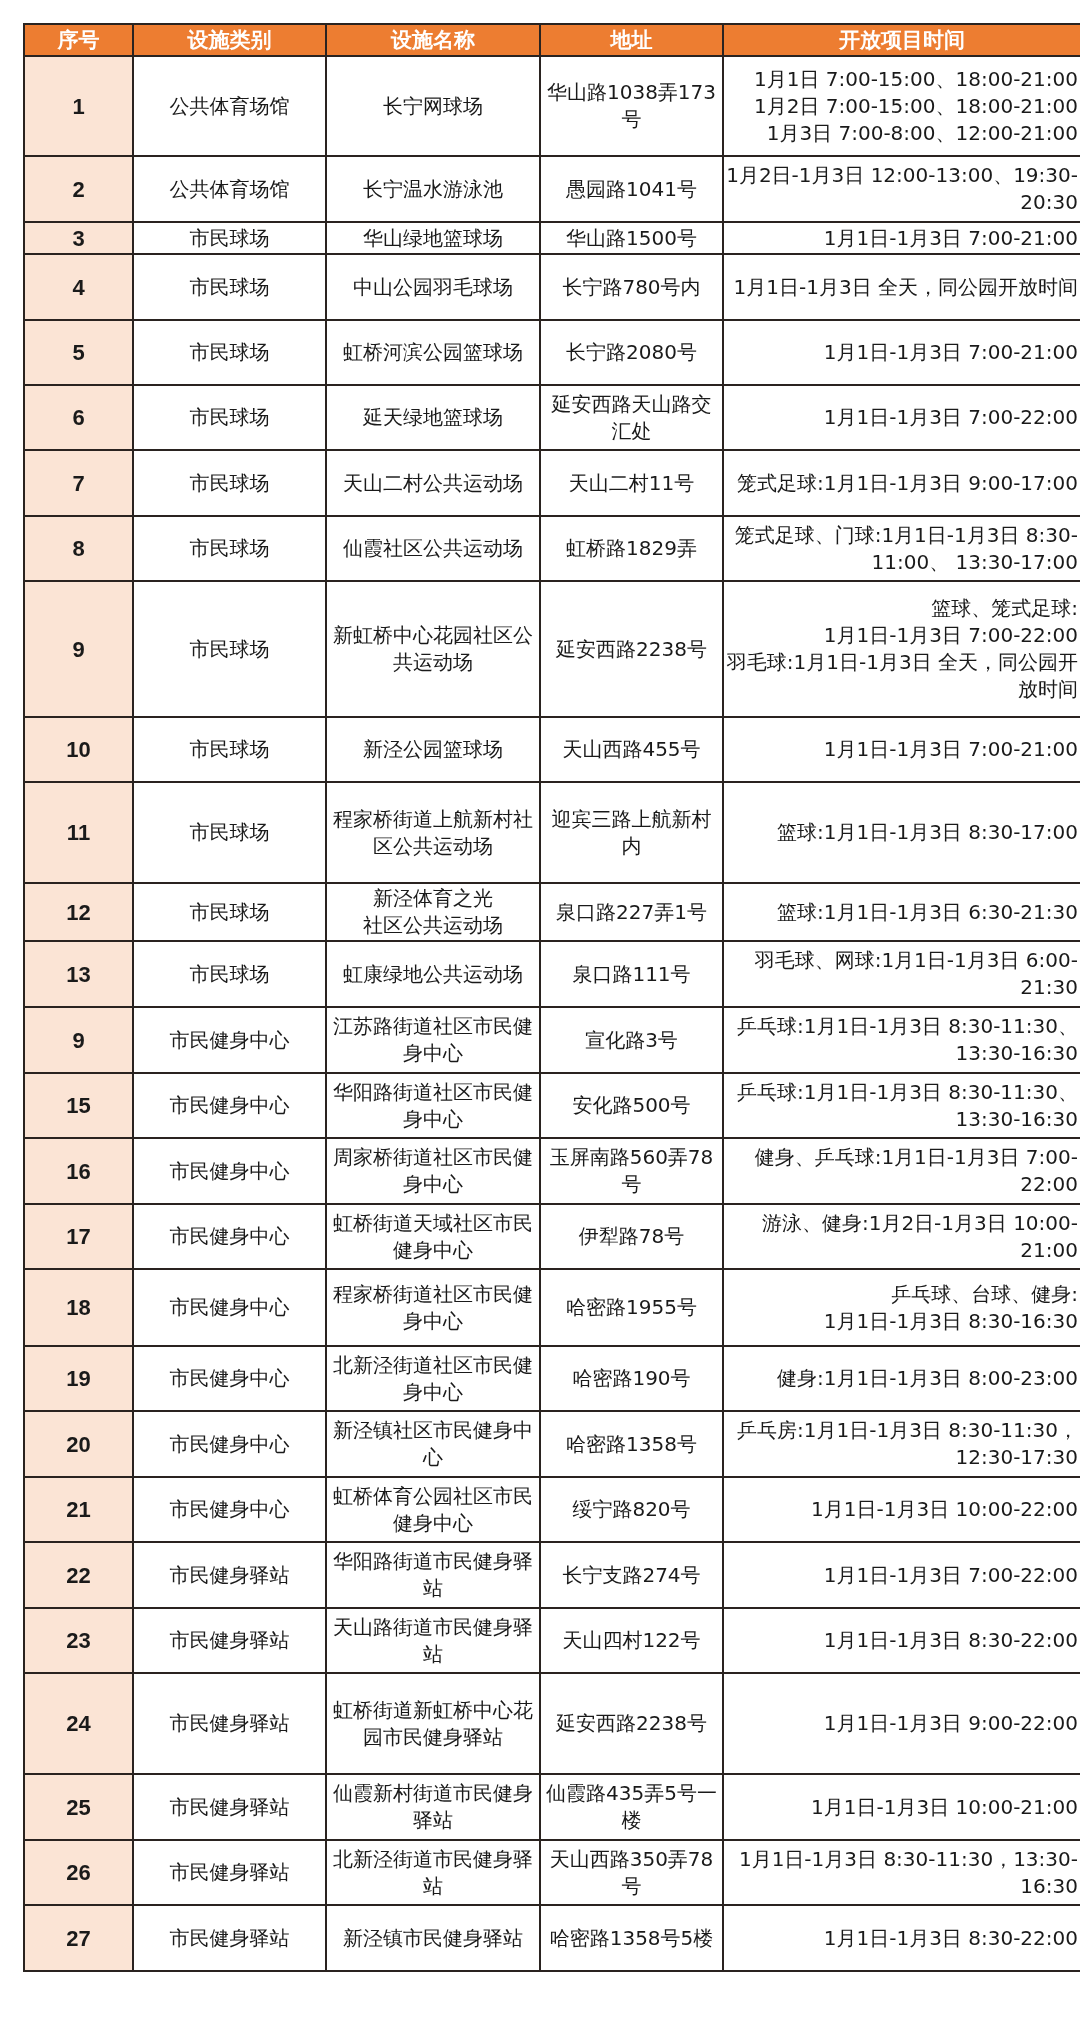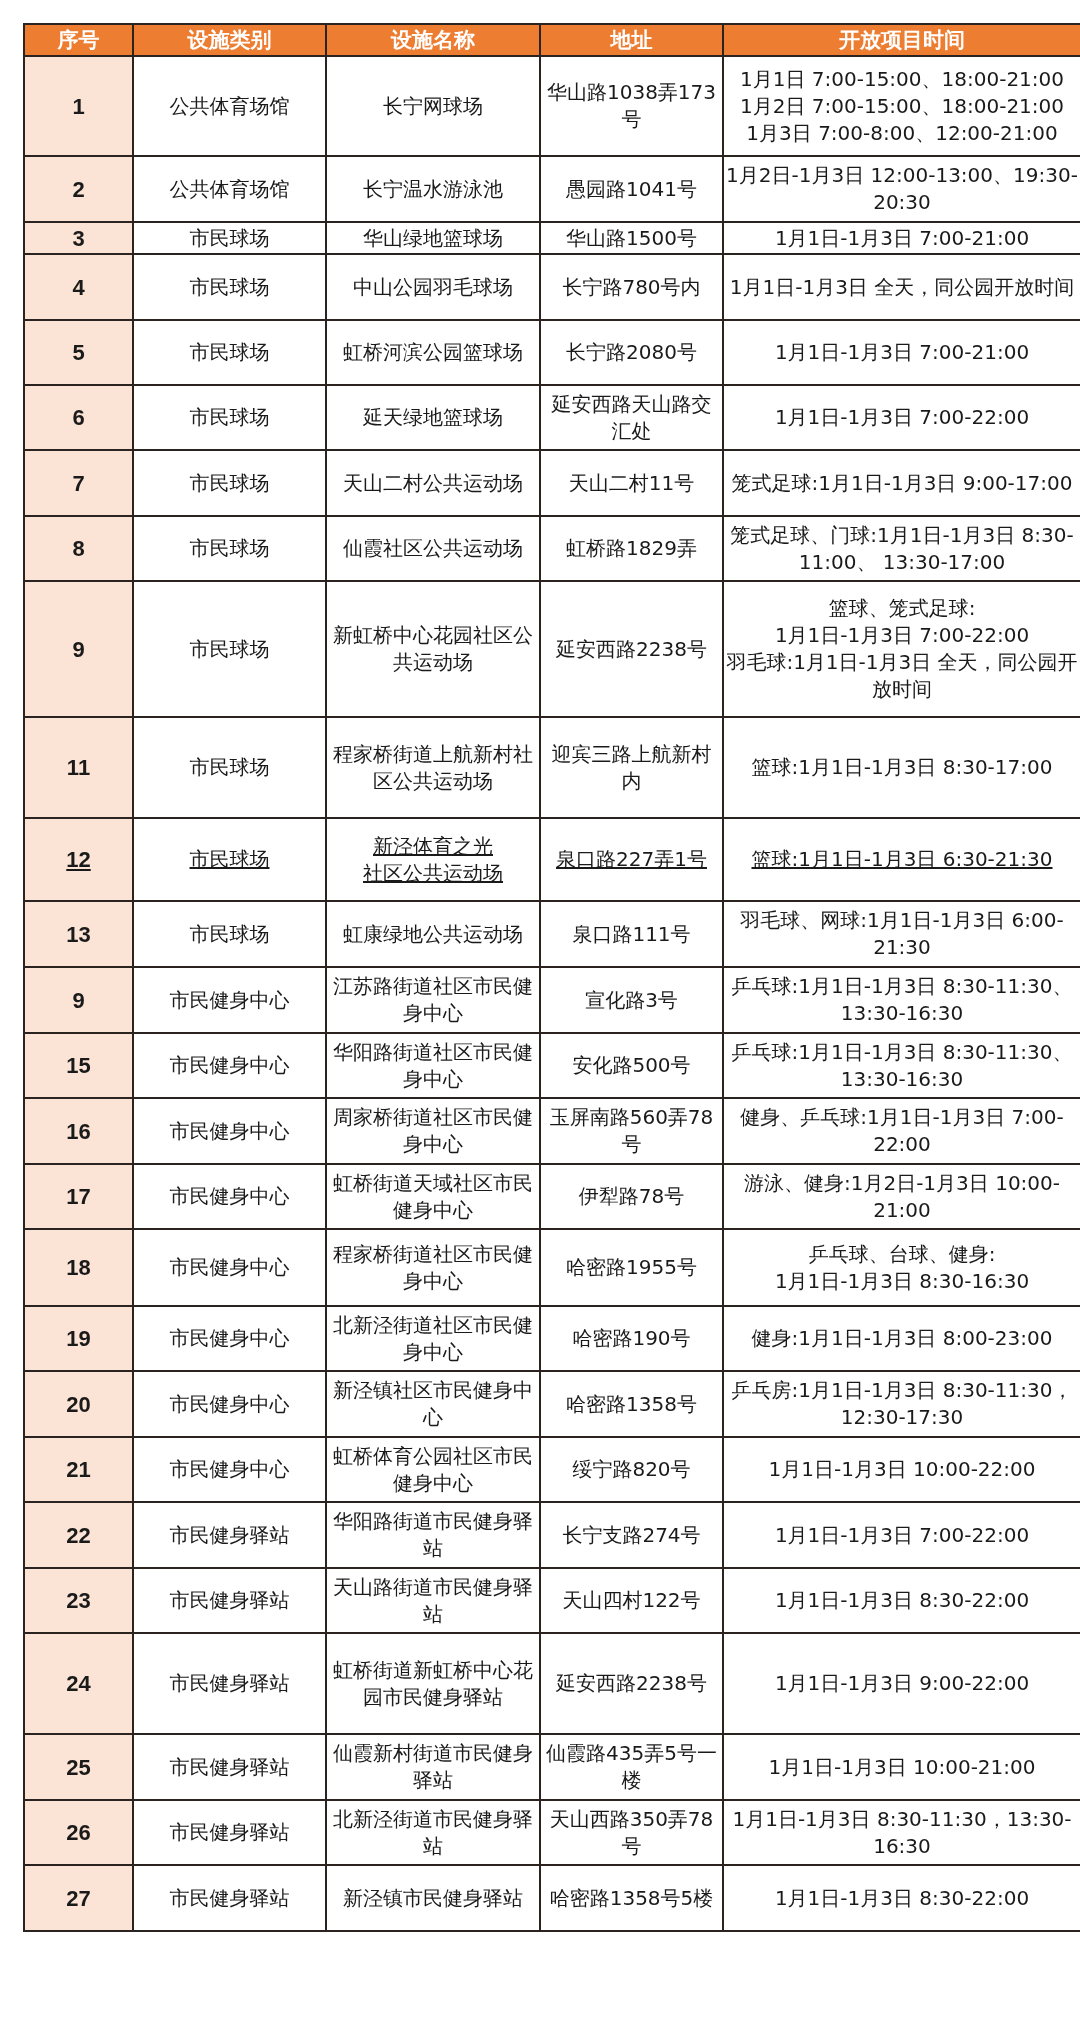--- a/index.html
+++ b/index.html
@@ -4,21 +4,21 @@
 <style>
   html, body { margin:0; padding:0; background:#ffffff; }
   body { width:1080px; height:2042px; position:relative; overflow:hidden;
          font-family:"DejaVu Sans","Liberation Sans",sans-serif; color:#1a1a1a; }
   table.sched { position:absolute; left:23px; top:23px; width:1057px;
          border-collapse:collapse; table-layout:fixed; }
   table.sched td, table.sched th { border:2px solid #2a2320; padding:0 2px; }
   th { background:#ED7D31; color:#fff; font-size:21px; font-weight:bold; height:30px; text-align:center; }
   td { font-size:20px; line-height:27px; text-align:center; vertical-align:middle; }
   td.idx { background:#FBE4D5; font-weight:bold; font-family:"Liberation Sans",sans-serif; font-size:22px; }
-  td.hours { text-align:center; padding-left:2px; }
+  td.hours { text-align:right; padding-left:2px; }
   td.addr { padding:0 1px; }
   .ln { display:block; }
 </style>
 </head>
 <body>
 
 <table class="sched">
   <colgroup>
     <col style="width:109px">
       <col style="width:193px">
@@ -114,30 +114,39 @@
         <td class="idx">9</td>
         <td>市民球场</td>
         <td>新虹桥中心花园社区公共运动场</td>
         <td class="addr">延安西路2238号</td>
         <td class="hours">
           <span class="ln">篮球、笼式足球:</span>
           <span class="ln">1月1日-1月3日 7:00-22:00</span>
           <span class="ln">羽毛球:1月1日-1月3日 全天，同公园开放时间</span>
         </td>
       </tr>
+      <tr style="height: 65px;">
+        <td class="idx">10</td>
+        <td>市民球场</td>
+        <td>新泾公园篮球场</td>
+        <td class="addr">天山西路455号</td>
+        <td class="hours">
+          <span class="ln">1月1日-1月3日 7:00-21:00</span>
+        </td>
+      </tr>
       <tr style="height: 101px;">
         <td class="idx">11</td>
         <td>市民球场</td>
         <td>程家桥街道上航新村社区公共运动场</td>
         <td class="addr">迎宾三路上航新村内</td>
         <td class="hours">
           <span class="ln">篮球:1月1日-1月3日 8:30-17:00</span>
         </td>
       </tr>
-      <tr style="height: 83px; text-decoration: underline;">
+      <tr style="height: 58px;">
         <td class="idx">12</td>
         <td>市民球场</td>
         <td>
           <span class="ln">新泾体育之光</span>
           <span class="ln">社区公共运动场</span>
         </td>
         <td class="addr">泉口路227弄1号</td>
         <td class="hours">
           <span class="ln">篮球:1月1日-1月3日 6:30-21:30</span>
         </td>

